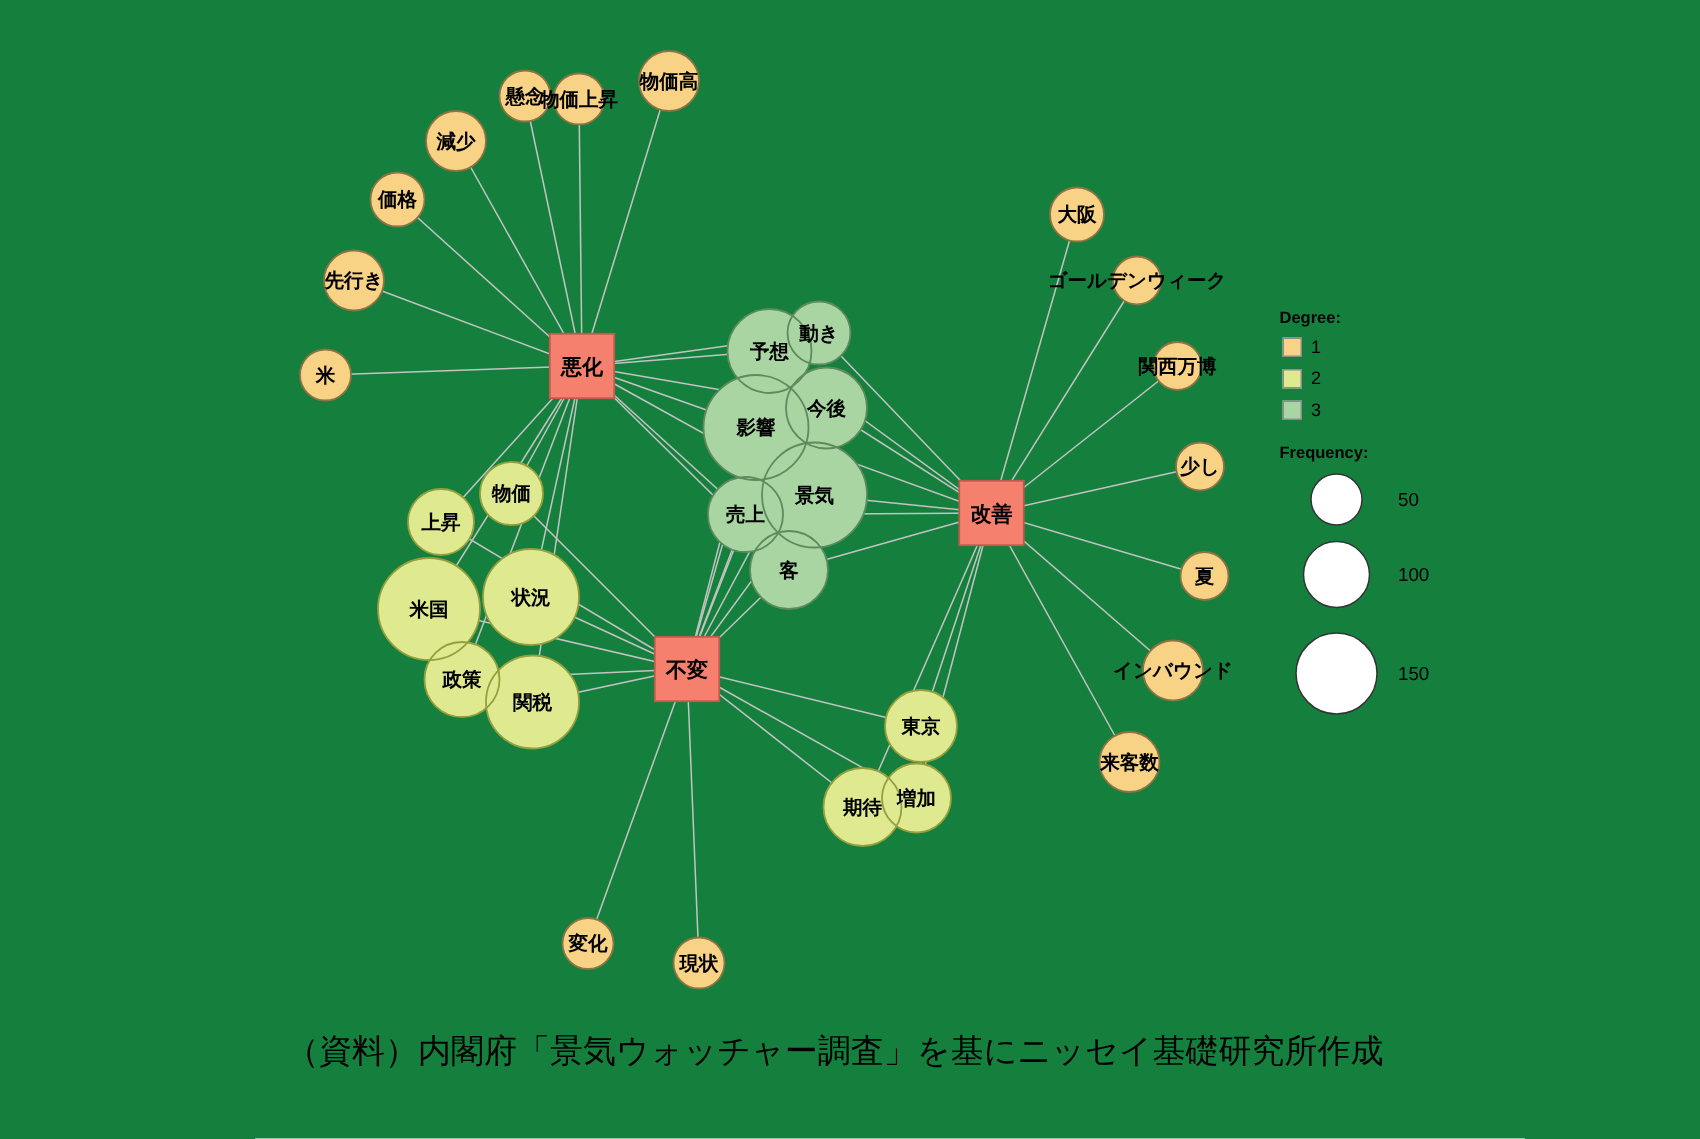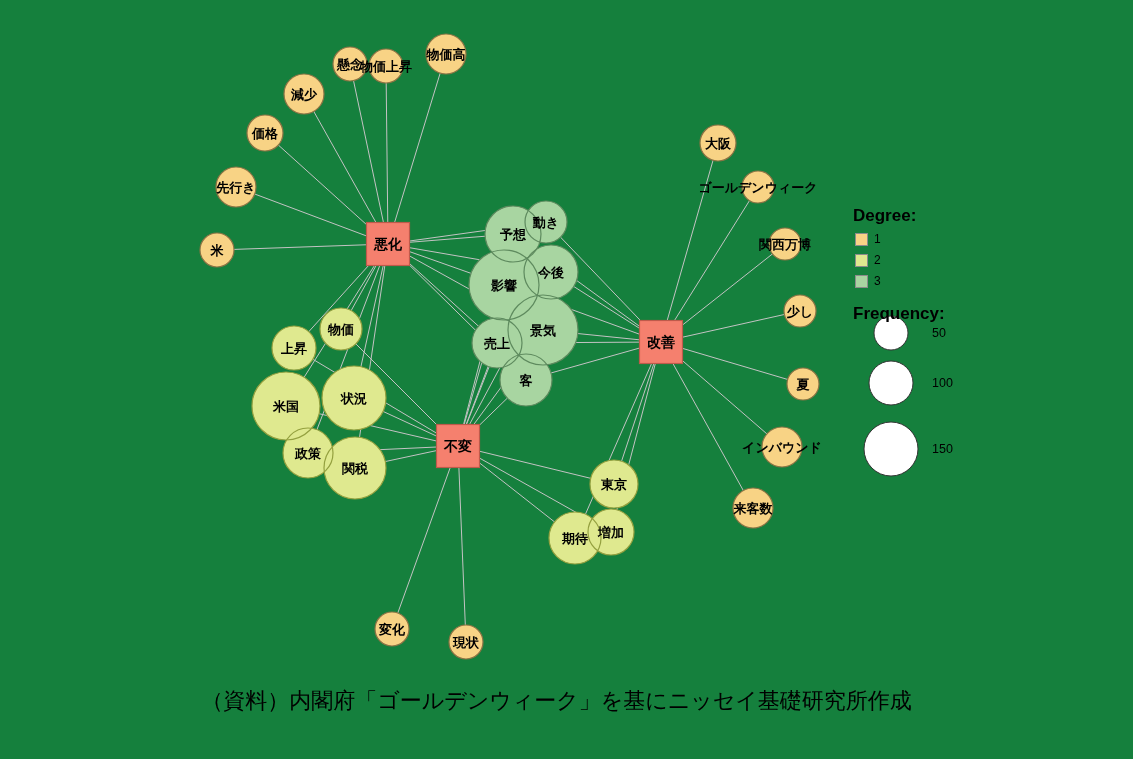--- a/index.html
+++ b/index.html
@@ -5,21 +5,21 @@
   html,body { margin:0; padding:0; background:#fff; }
   .canvas {
     position:relative; width:1133px; height:759px; background:#15803d;
     font-family:"Liberation Sans", sans-serif; overflow:hidden;
   }
   #graph-svg { position:absolute; left:0; top:0; }
   .legend {
     position:absolute; left:853px; top:206px; width:140px;
     font-size:12px; color:#000;
   }
-  .legend-title { font-weight:bold; font-size:17px; margin:0 0 6px 0; }
+  .legend-title { font-weight:bold; font-size:11px; margin:0 0 6px 0; }
   .legend-row { display:flex; align-items:center; margin:0 0 7px 2px; }
   .swatch {
     display:inline-block; width:13px; height:13px; border:1px solid #8c8c8c;
     margin-right:6px; box-sizing:border-box;
   }
   .freq-title { margin-top:16px; }
   .caption {
     position:absolute; left:0; top:686px; width:1113px; text-align:center;
     font-family:"Liberation Serif", serif; font-size:22px; color:#000;
   }
@@ -204,14 +204,14 @@
       <span class="swatch" style="background: rgb(223, 233, 143);"></span>
       <span>2</span>
     </div>
     <div class="legend-row">
       <span class="swatch" style="background: rgb(168, 213, 161);"></span>
       <span>3</span>
     </div>
     <div class="legend-title freq-title">Frequency:</div>
   </div>
 
-  <div class="caption">（資料）内閣府「ゴールデンウィーク」を基にニッセイ基礎研究所作成</div>
+  <div class="caption">（資料）内閣府「景気ウォッチャー調査」を基にニッセイ基礎研究所作成</div>
 </div>
 
 </body></html>

